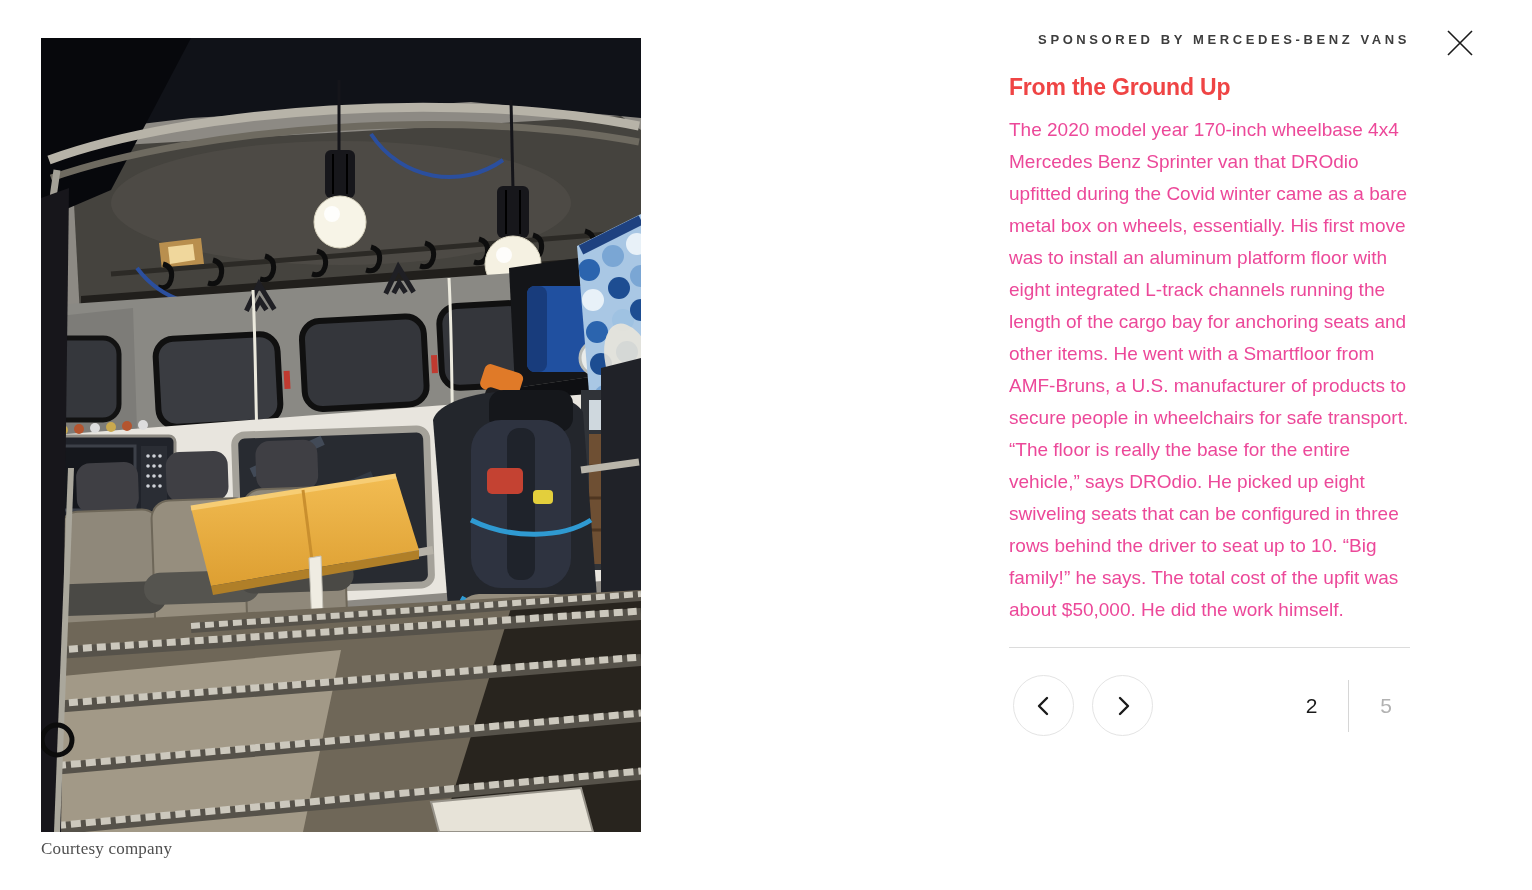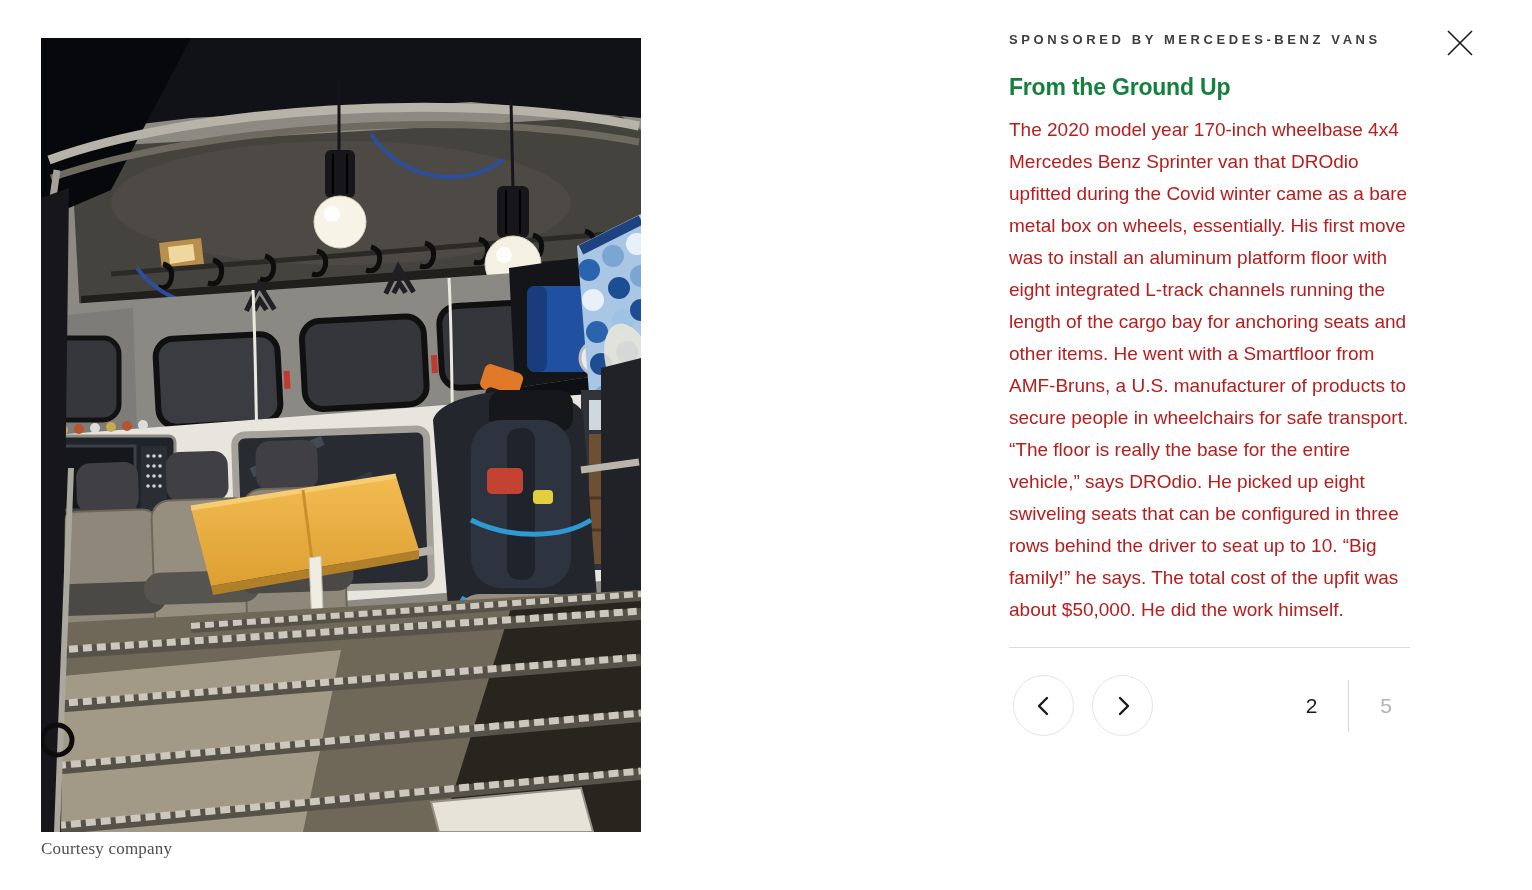--- a/index.html
+++ b/index.html
@@ -19,28 +19,28 @@
   
   .close-btn {
     position:absolute; left:1438px; top:21px; width:44px; height:44px;
     background:none; border:none; cursor:pointer; padding:8px;
   }
   .close-btn svg { display:block; }
   
   .content { position:absolute; left:1009px; top:32px; width:401px; }
   .sponsor-kicker {
     font-size:13px; font-weight:bold; letter-spacing:3.6px;
-    color:#3d3d3d; text-transform:uppercase; white-space:nowrap;
+    color:#3d3d3d; text-transform:uppercase; white-space:nowrap;text-align:right;
   }
   .slide-title {
-    margin-top:27px; font-size:23px; font-weight:bold; color:#15803d;
+    margin-top:27px; font-size:23px; font-weight:bold; color:#ef4444;
     letter-spacing:-.2px;
   }
   .slide-body {
-    margin-top:13px; font-size:19px; line-height:32px; color:#b91c1c;
+    margin-top:13px; font-size:19px; line-height:32px; color:#ec4899;
   }
   .divider { border:none; border-top:1px solid #dcdcdc; margin-top:21px; }
   .nav-row {
     margin-top:27px; display:flex; justify-content:space-between; align-items:center;
   }
   .nav-buttons { display:flex; gap:18px; margin-left:4px; }
   .nav-btn {
     width:61px; height:61px; border-radius:50%; border:1px solid #e4e4e4;
     background:#ffffff; cursor:pointer; display:flex;
     align-items:center; justify-content:center; padding:0;

